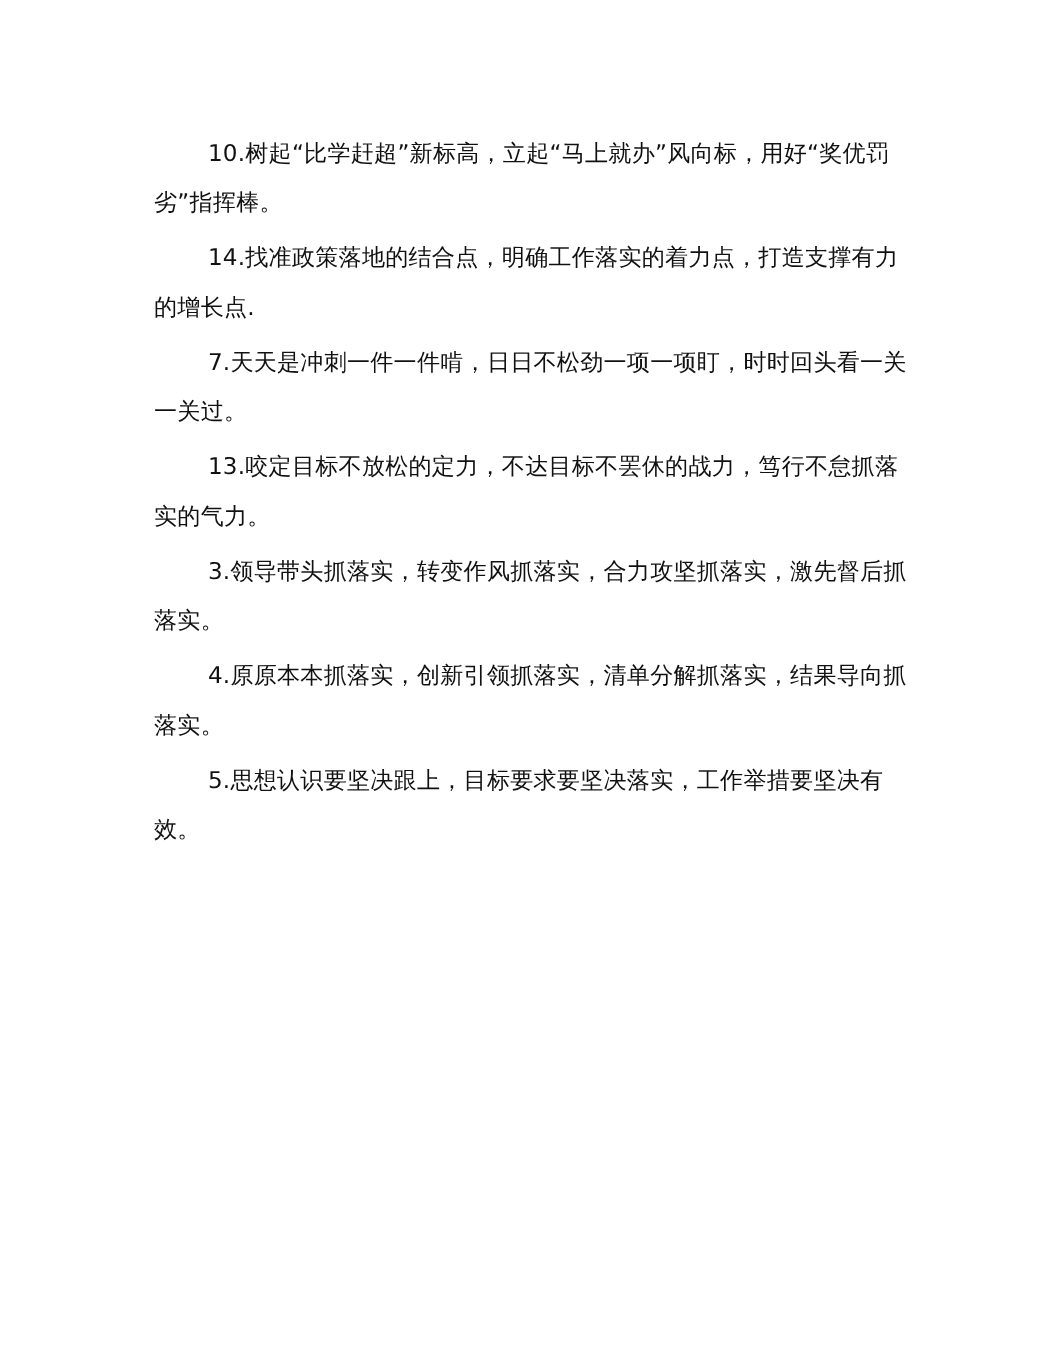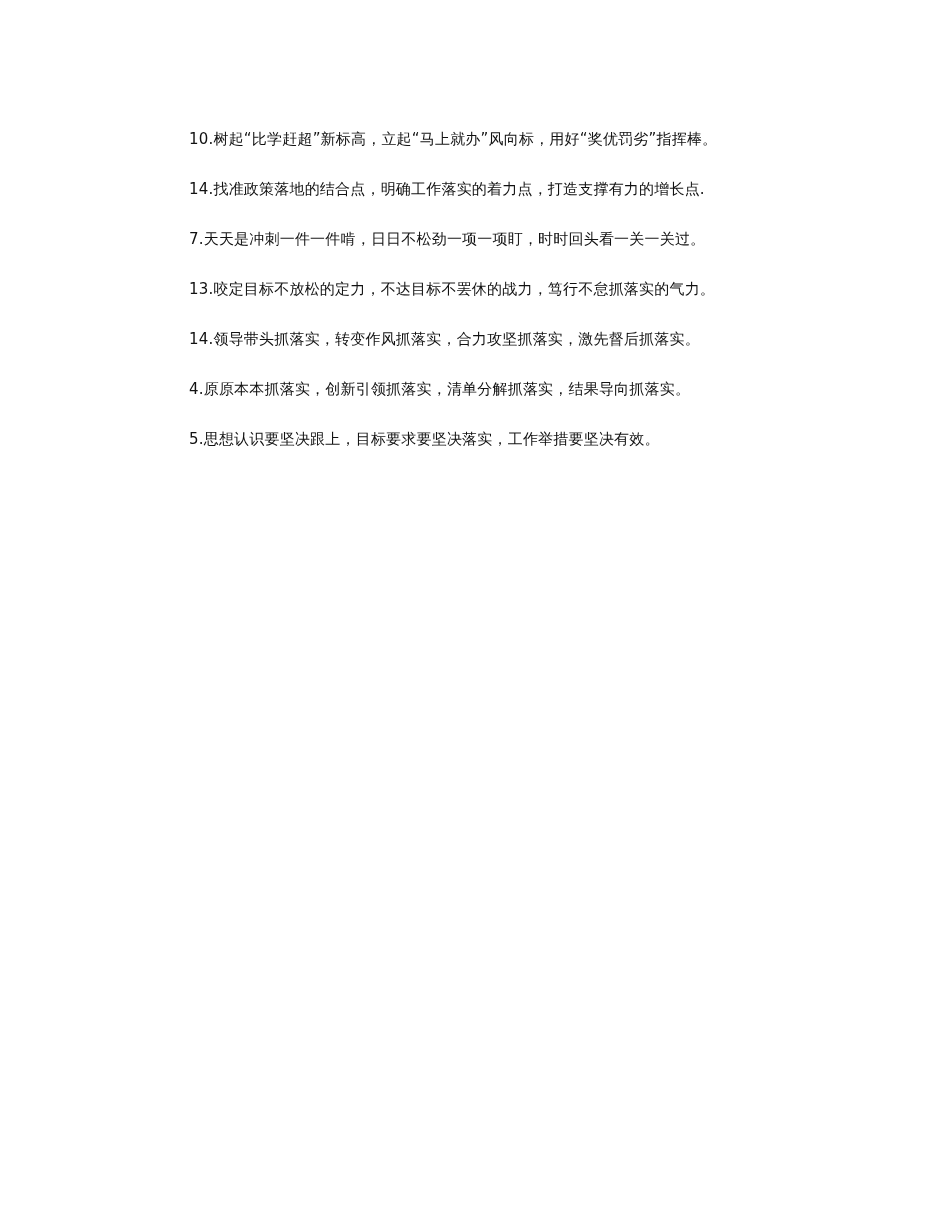--- a/index.html
+++ b/index.html
@@ -12,36 +12,36 @@
       height: 1230px;
       position: relative;
       overflow: hidden;
     }
     .page {
       position: absolute;
       left: 140px;
       top: 117px;
       width: 695px;
       font-family: "DejaVu Sans", sans-serif;
-      font-size: 15px;
+      font-size: 21px;
       color: #111111;
     }
     .para {
       margin: 0 0 5px 0;
       line-height: 45px;
       text-indent: 49px;
       white-space: normal;
       word-break: break-all;
       letter-spacing: 0.2px;
     }
   </style>
 </head>
 <body>
 
 <div class="page">
   <p class="para">10.树起“比学赶超”新标高，立起“马上就办”风向标，用好“奖优罚劣”指挥棒。</p>
   <p class="para">14.找准政策落地的结合点，明确工作落实的着力点，打造支撑有力的增长点.</p>
   <p class="para">7.天天是冲刺一件一件啃，日日不松劲一项一项盯，时时回头看一关一关过。</p>
   <p class="para">13.咬定目标不放松的定力，不达目标不罢休的战力，笃行不怠抓落实的气力。</p>
-  <p class="para">14.领导带头抓落实，转变作风抓落实，合力攻坚抓落实，激先督后抓落实。</p>
+  <p class="para">3.领导带头抓落实，转变作风抓落实，合力攻坚抓落实，激先督后抓落实。</p>
   <p class="para">4.原原本本抓落实，创新引领抓落实，清单分解抓落实，结果导向抓落实。</p>
   <p class="para">5.思想认识要坚决跟上，目标要求要坚决落实，工作举措要坚决有效。</p>
 </div>
 
 </body></html>

